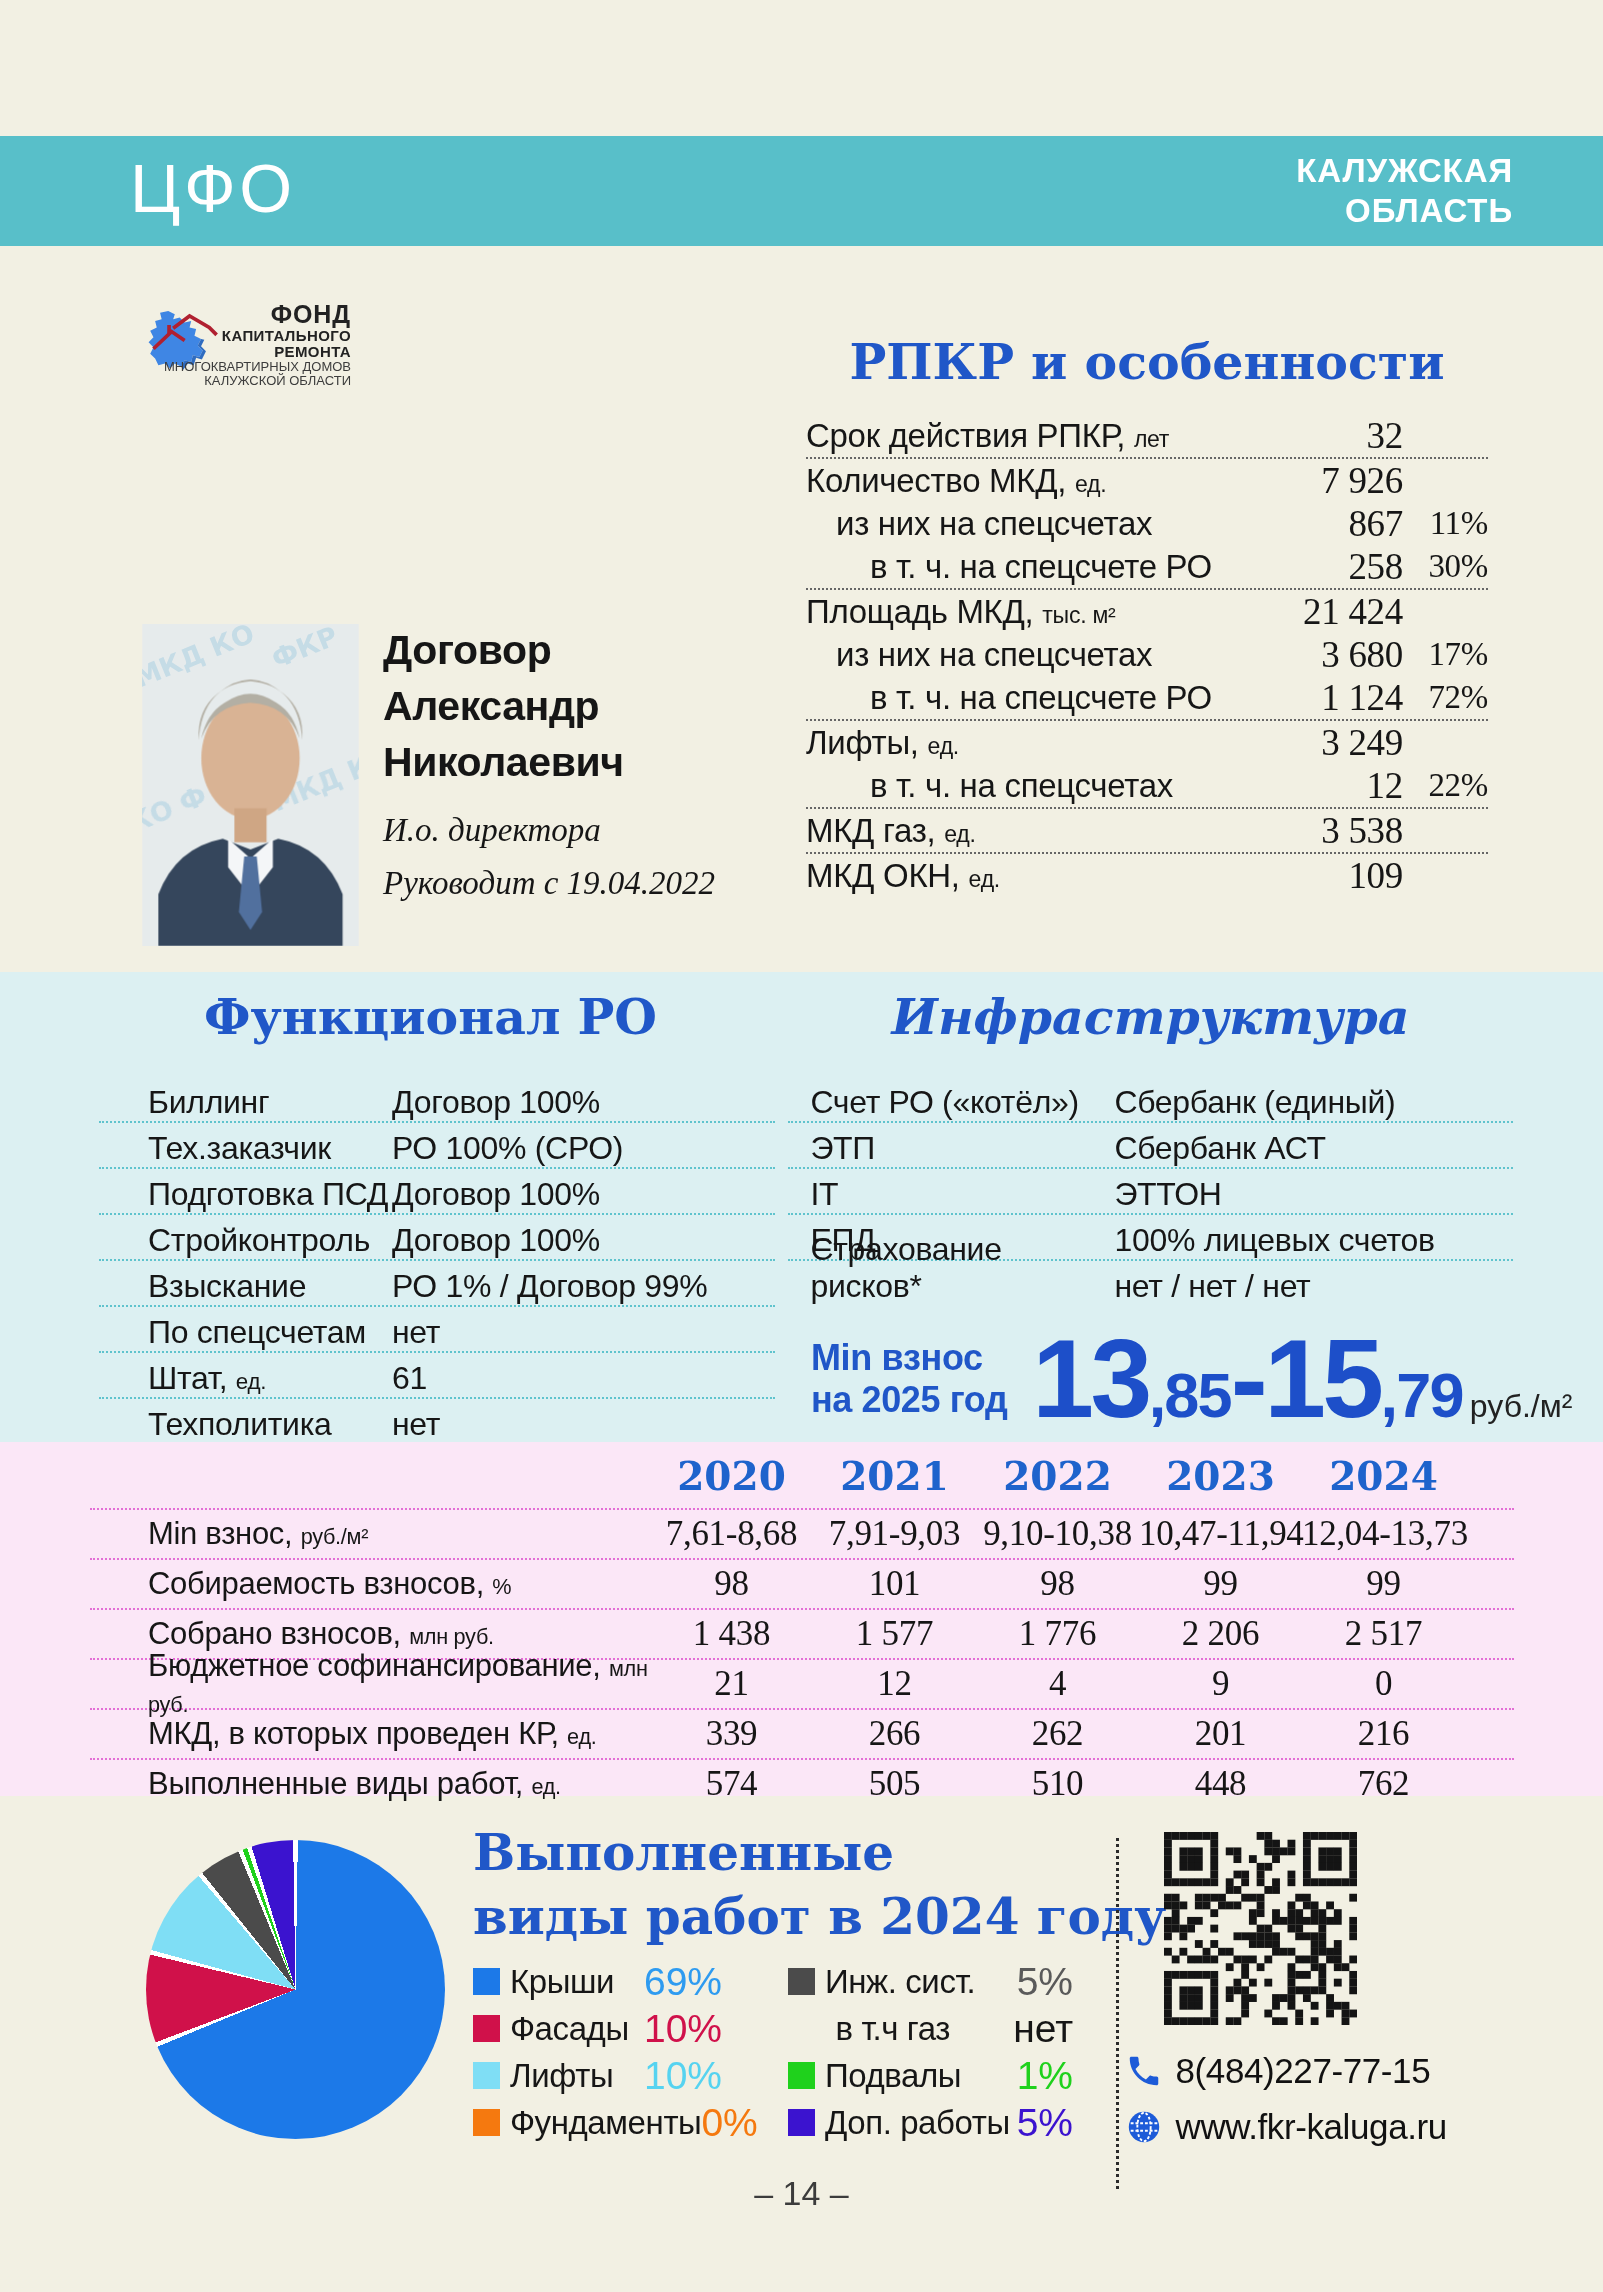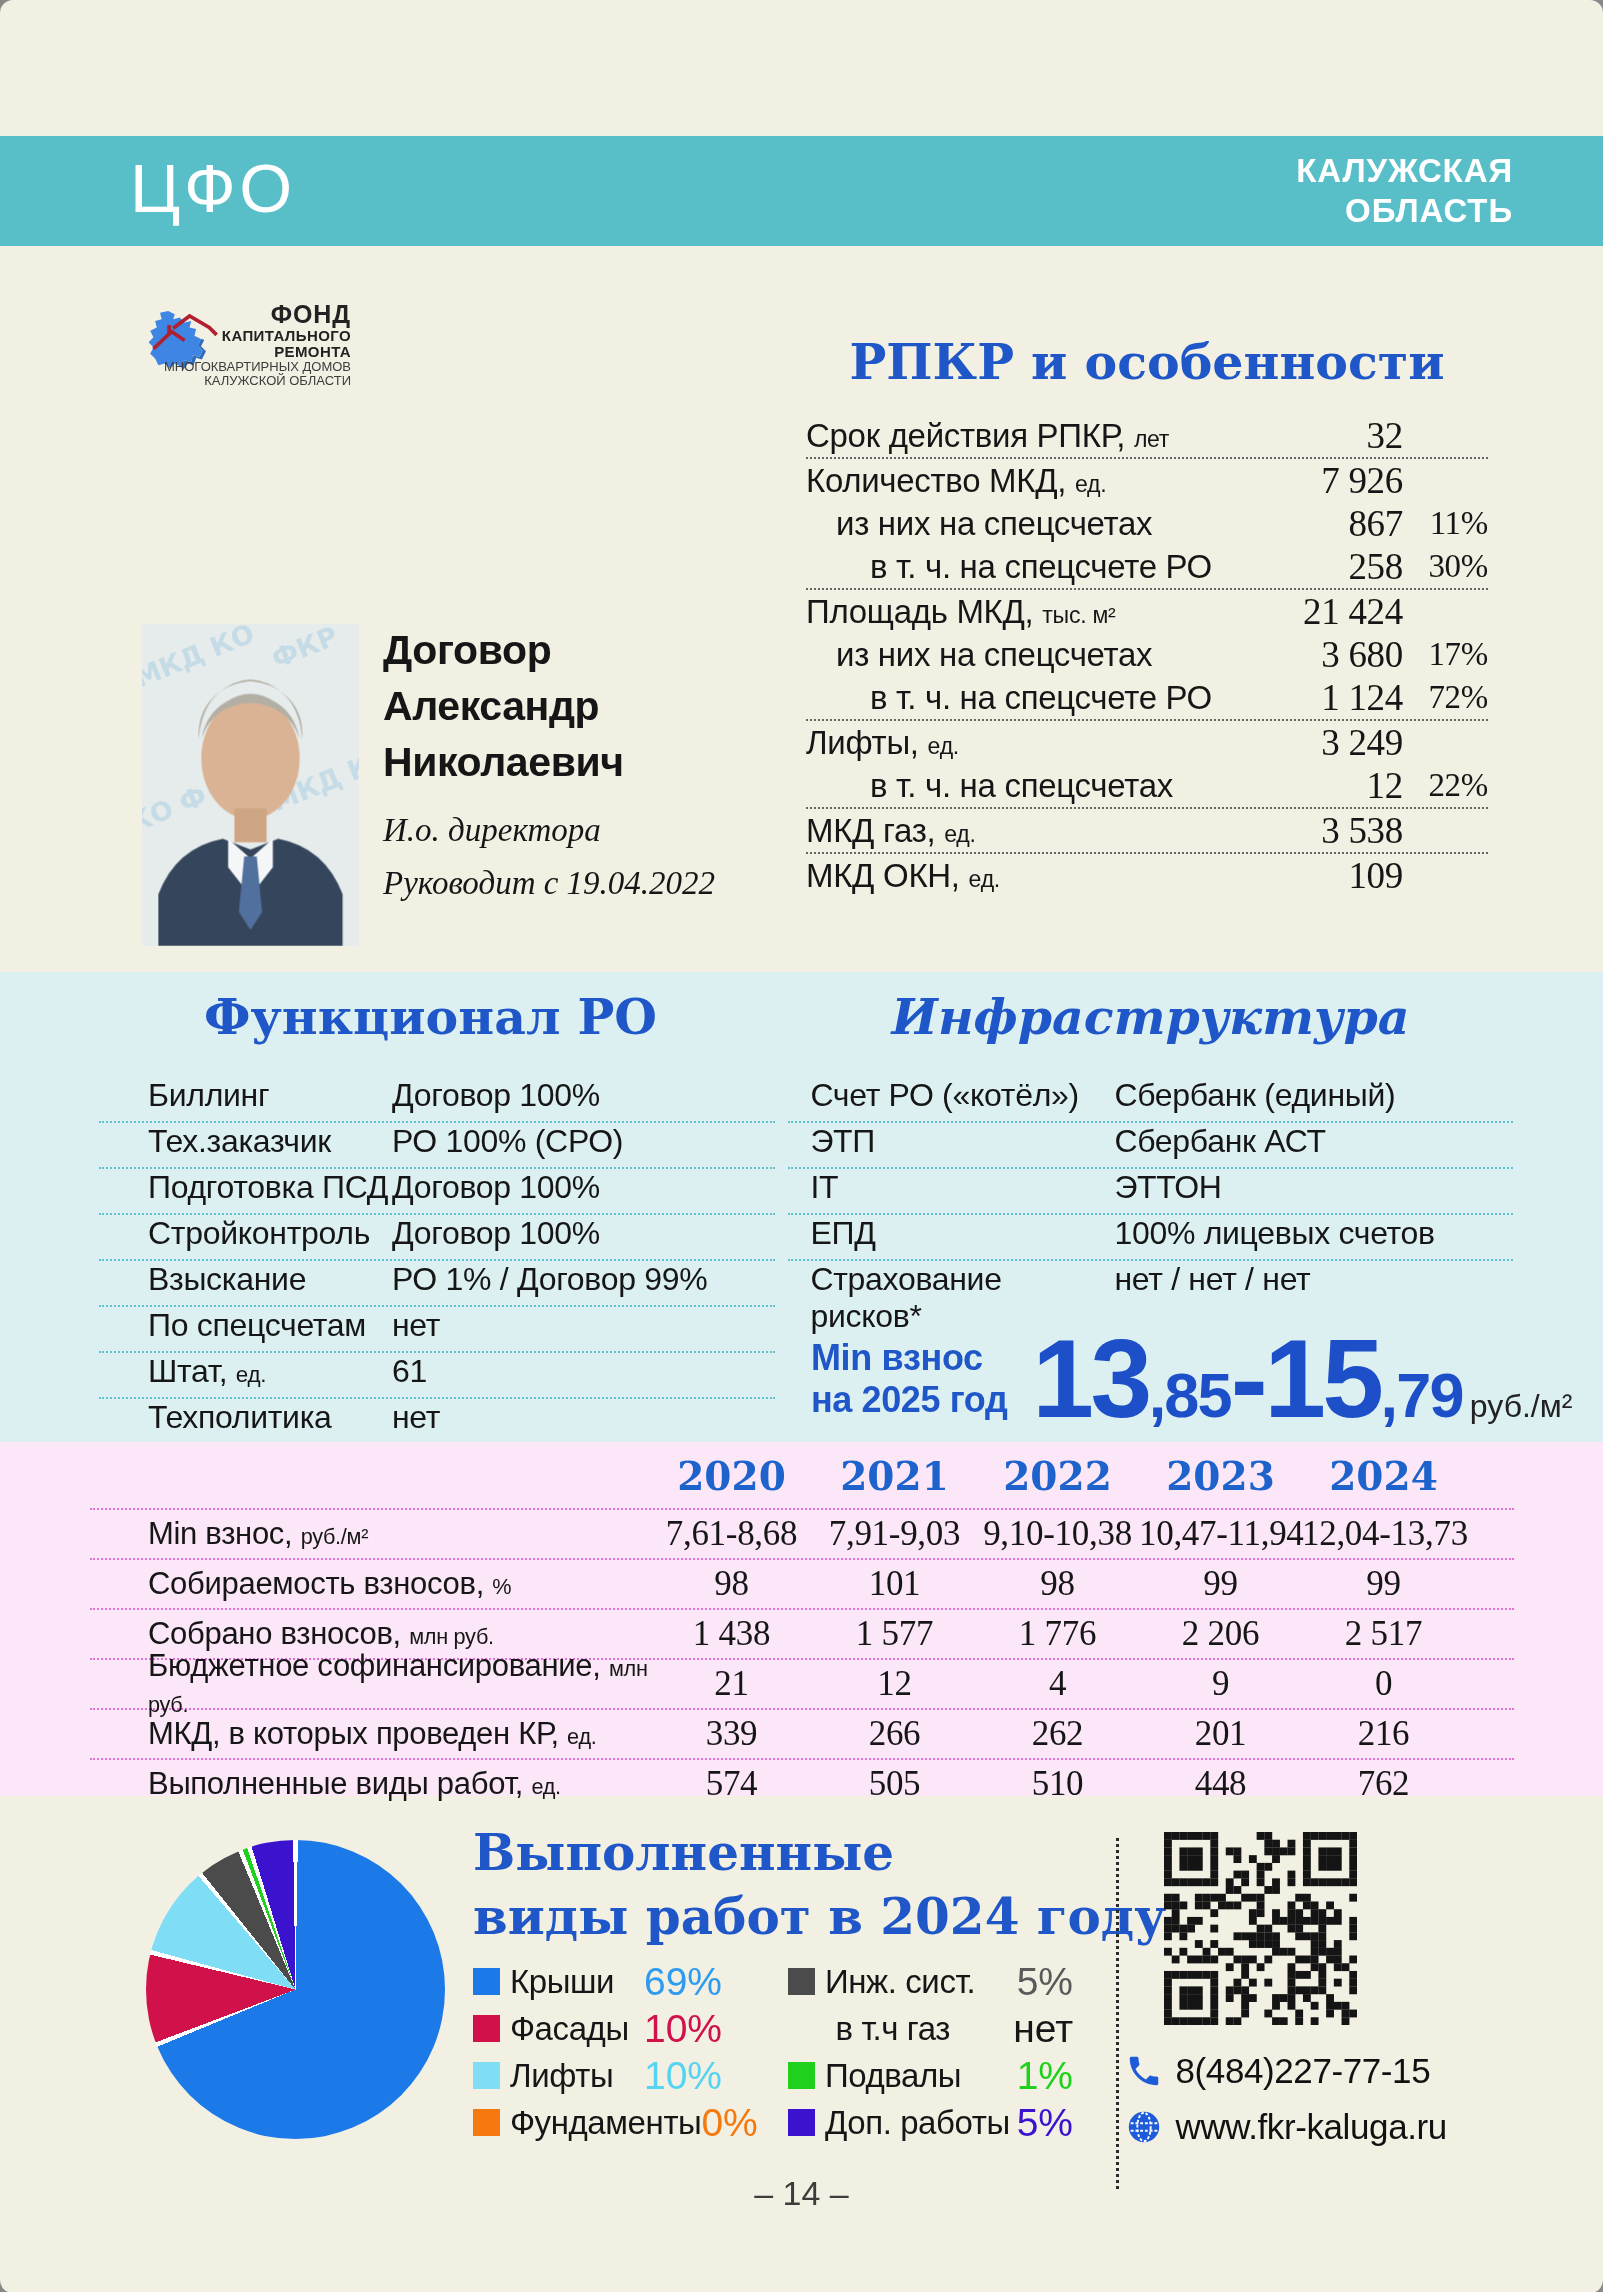--- a/index.html
+++ b/index.html
@@ -1,21 +1,21 @@
 <!DOCTYPE html>
 <html style="--accent: #2057c8; --teal: #58bfc9; --blue-band: #dcf0f2; --pink-band: #fbe7f7; --pink-sep: #e36ed6; --teal-sep: #5fc3cd; --big-blue: #1d4fc9; --year-blue: #1e63cc; --link-blue: #1d5bd8;font-size:14.3px"><head>
 <meta charset="utf-8">
 <style>
   :root{
     --accent:#2057c8; --teal:#58bfc9; --blue-band:#dcf0f2; --pink-band:#fbe7f7;
     --pink-sep:#e36ed6; --teal-sep:#5fc3cd; --big-blue:#1d4fc9; --year-blue:#1e63cc; --link-blue:#1d5bd8;
   }
   html,body{margin:0;padding:0;background:#888;}
   .page{position:relative;width:1603px;height:2293px;background:#f2f0e3;
-        font-family:"Liberation Sans",sans-serif;color:#161616;overflow:hidden;margin:0 auto;border-radius:13px;}
+        font-family:"Liberation Sans",sans-serif;color:#161616;overflow:hidden;margin:0 auto;}
 
   
   .topbar{position:absolute;left:0;top:136px;width:100%;height:110px;background:var(--teal);}
   .district{position:absolute;left:130px;top:50%;transform:translateY(-54%);
             font-size:68px;font-weight:300;color:#fff;letter-spacing:3.6px;}
   .region{position:absolute;right:90px;top:50%;transform:translateY(-50%);
           text-align:right;color:#fff;font-weight:bold;font-size:33px;line-height:40px;letter-spacing:0.9px;}
 
   
   .logo-map{position:absolute;left:142px;top:306px;width:82px;height:79px;}
@@ -47,21 +47,21 @@
   .pct{width:85px;text-align:right;font-family:"Liberation Serif",serif;font-size:33px;flex:none;}
   .unit{font-size:0.7em;}
   .sep-gray{border-bottom:2.2px dotted #666;}
 
   
   .band-blue{position:absolute;left:0;top:972px;width:100%;height:470px;background:var(--blue-band);}
   .func-title{position:absolute;left:90px;top:988px;width:681px;}
   .infra-title{position:absolute;left:788px;top:988px;width:725px;font-style:italic;}
   .func-rows{position:absolute;left:99px;top:1077px;width:676px;}
   .infra-rows{position:absolute;left:788px;top:1077px;width:725px;}
-  .f-row{height:44px;display:flex;align-items:flex-start;font-size:32px;padding-left:49px;letter-spacing:-0.3px;}
+  .f-row{height:44px;display:flex;align-items:flex-end;font-size:32px;padding-left:49px;letter-spacing:-0.3px;}
   .f-row .flbl{width:244px;flex:none;}
   .f-row .fval{flex:1;}
   .i-row{padding-left:22.4px;}
   .i-row .flbl{width:304px;}
   .sep-teal{border-bottom:2.2px dotted var(--teal-sep);}
 
   
   .minfee{position:absolute;left:811px;top:1324px;display:flex;align-items:flex-end;}
   .mf-label{font-size:36px;font-weight:bold;color:var(--accent);line-height:42px;letter-spacing:-0.4px;margin-bottom:14.3px;}
   .mf-value{margin-left:25px;white-space:nowrap;}

